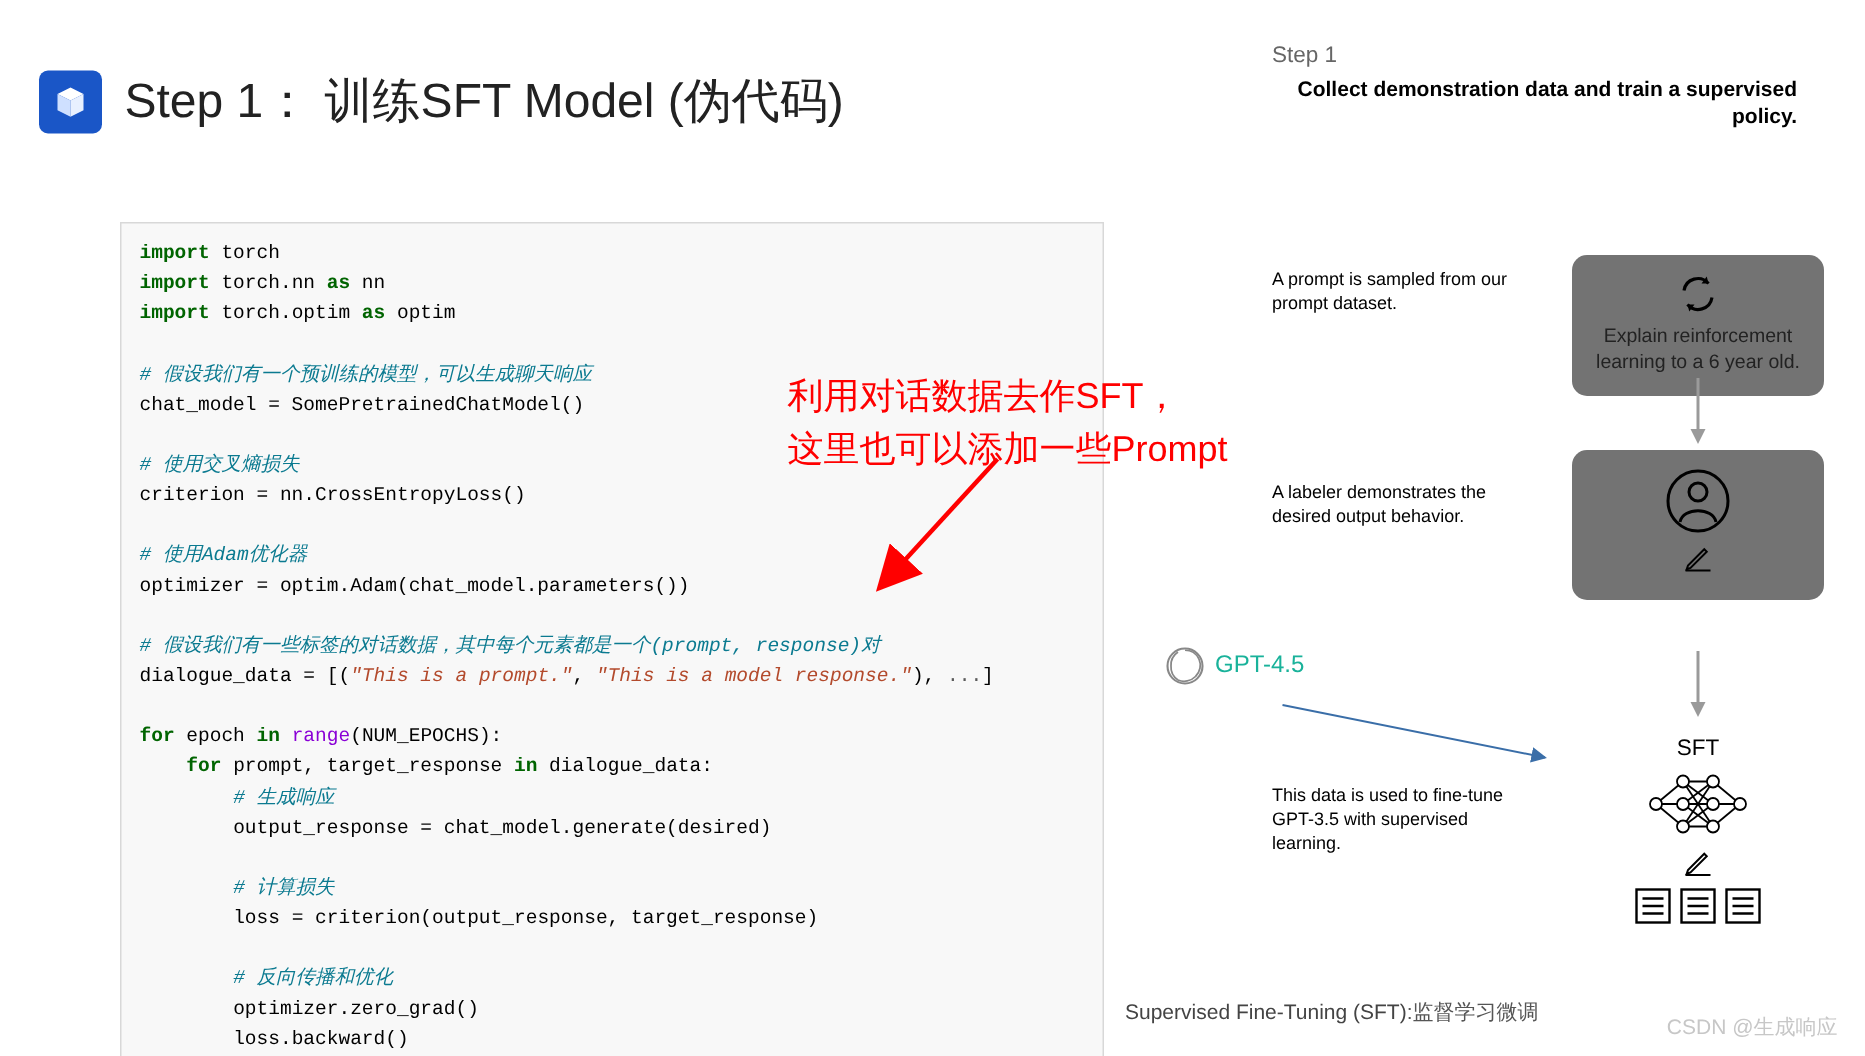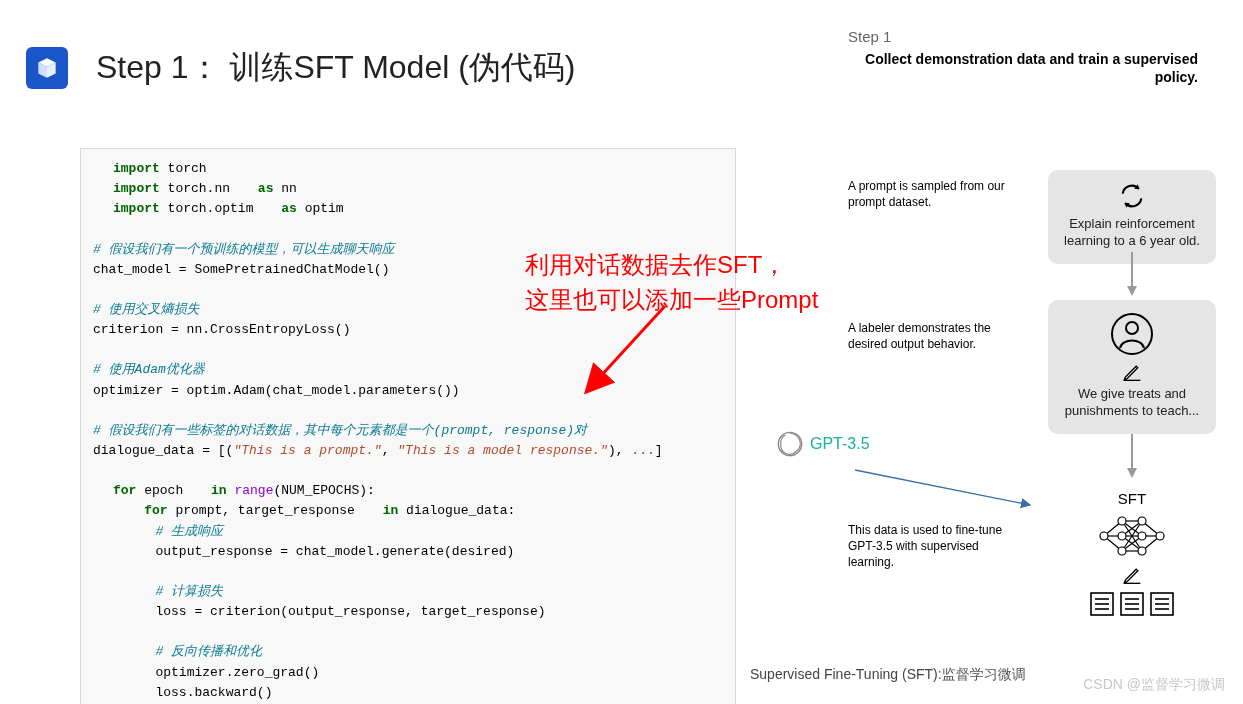--- a/index.html
+++ b/index.html
@@ -5,41 +5,41 @@
   * { box-sizing: border-box; margin: 0; padding: 0; }
   body {
     width: 1243px; height: 704px;
     background: #fff;
     font-family: "Segoe UI", "Microsoft YaHei", Arial, sans-serif;
     position: relative;
     overflow: hidden;
   }
   .title-row {
     position: absolute; left: 26px; top: 46px;
-    display: flex; align-items: center; gap: 28px; justify-content: space-between;
+    display: flex; align-items: center; gap: 15px; justify-content: space-between;
   }
   .title-icon {
     width: 42px; height: 42px; border-radius: 6px;
     background: #1a56c7;
     display: flex; align-items: center; justify-content: center;
   }
   .title-text {
     font-size: 32px; color: #222; font-weight: 400;
   }
   .code-block {
     position: absolute; left: 80px; top: 148px; width: 656px;
     background: #f8f8f8;
     border: 1px solid #d8d8d8;
     padding: 10px 12px;
     font-family: "NSimSun","SimSun","Courier New",monospace;
     font-size: 13px; line-height: 1.55;
     white-space: pre;
     color: #000;
   }
-  .code-block .kw { color: #006400; font-weight: bold; margin-left: 20px; }
+  .code-block .kw { color: #006400; font-weight: bold; }
   .code-block .bi { color: #8a00d6; }
   .code-block .cm { color: #0b7a90; font-style: italic; }
   .code-block .str { color: #b34a2c; font-style: italic; }
   .code-block .dots { color: #5a5a5a; }
   .annotation {
     position: absolute; left: 525px; top: 248px;
     color: #ff0000; font-size: 24px; line-height: 1.45;
   }
   .arrow-svg {
     position: absolute; left: 570px; top: 298px; width: 110px; height: 110px;
@@ -57,21 +57,21 @@
     position: absolute; left: 848px; width: 180px;
     font-size: 12px; color: #000; line-height: 1.35;
   }
   .gpt-badge {
     position: absolute; left: 776px; top: 430px;
     display: flex; align-items: center; gap: 6px;
   }
   .gpt-label { color: #19b29a; font-size: 16px; font-weight: 500; }
   .card {
     position: absolute; left: 1048px; width: 168px;
-    background: #e5e5e5; border-radius: 10px;
+    background: #737373; border-radius: 10px;
     padding: 12px 8px 14px 8px;
     text-align: center;
     font-size: 13px; color: #222; line-height: 1.3;
   }
   .card-icon { display:block; margin: 0 auto 6px auto; }
   .sft-block {
     position: absolute; left: 1048px; top: 490px; width: 168px;
     text-align: center;
   }
   .sft-label { font-size: 15px; font-weight: 400; color: #000; margin-bottom: 4px; }
@@ -154,21 +154,21 @@
 
 <div class="right-col-text" style="top:178px">A prompt is sampled from our prompt dataset.</div>
 <div class="right-col-text" style="top:320px">A labeler demonstrates the desired output behavior.</div>
 <div class="right-col-text" style="top:522px">This data is used to fine-tune GPT-3.5 with supervised learning.</div>
 
 <div class="gpt-badge">
   <svg width="28" height="28" viewBox="0 0 24 24">
     <circle cx="12" cy="12" r="10" fill="none" stroke="#888" stroke-width="1.2"></circle>
     <path d="M12 3 A9 9 0 0 1 20 8 M20 8 A9 9 0 0 1 18 18 M18 18 A9 9 0 0 1 8 20 M8 20 A9 9 0 0 1 4 12 M4 12 A9 9 0 0 1 8 4" stroke="#888" stroke-width="1" fill="none"></path>
   </svg>
-  <span class="gpt-label">GPT-3.5</span>
+  <span class="gpt-label">GPT-4.5</span>
 </div>
 <svg class="cue-arrow" viewBox="0 0 200 60">
   <defs>
     <marker id="slHead" markerWidth="8" markerHeight="8" refX="7" refY="4" orient="auto">
       <path d="M0,0 L8,4 L0,8 Z" fill="#3a6ea8"></path>
     </marker>
   </defs>
   <line x1="10" y1="10" x2="185" y2="45" stroke="#3a6ea8" stroke-width="1.3" marker-end="url(#slHead)"></line>
 </svg>
 
@@ -190,21 +190,20 @@
 <div class="card" style="top:300px">
   <svg class="card-icon" width="44" height="44" viewBox="0 0 44 44">
     <circle cx="22" cy="22" r="20" fill="none" stroke="#000" stroke-width="2"></circle>
     <circle cx="22" cy="16" r="6" fill="none" stroke="#000" stroke-width="2"></circle>
     <path d="M10 36 C12 26 32 26 34 36" fill="none" stroke="#000" stroke-width="2"></path>
   </svg>
   <svg class="pencil" width="20" height="20" viewBox="0 0 24 24">
     <path d="M3 21 L6 20 L19 7 L17 5 L4 18 Z" fill="none" stroke="#000" stroke-width="1.6"></path>
     <path d="M2 22 L22 22" stroke="#000" stroke-width="1.6"></path>
   </svg>
-  <span>We give treats and punishments to teach...</span>
 </div>
 
 <svg class="flow-arrow" style="top:432px" width="16" height="48">
   <line x1="8" y1="2" x2="8" y2="38" stroke="#9a9a9a" stroke-width="2"></line>
   <path d="M3,36 L8,46 L13,36 Z" fill="#9a9a9a"></path>
 </svg>
 
 <div class="sft-block">
   <div class="sft-label">SFT</div>
   <svg width="76" height="50" viewBox="0 0 76 50" style="display:block;margin:2px auto 4px auto">
@@ -252,13 +251,13 @@
         <line x1="68" y1="10" x2="82" y2="10"></line>
         <line x1="68" y1="15" x2="82" y2="15"></line>
         <line x1="68" y1="20" x2="82" y2="20"></line>
     </g>
   </svg>
 </div>
 
 <div class="footer">
   <span class="b">Supervised Fine-Tuning (SFT)</span><span>:监督学习微调</span>
 </div>
-<div class="watermark">CSDN @监督学习微调</div>
+<div class="watermark">CSDN @生成响应</div>
 
 </body></html>

